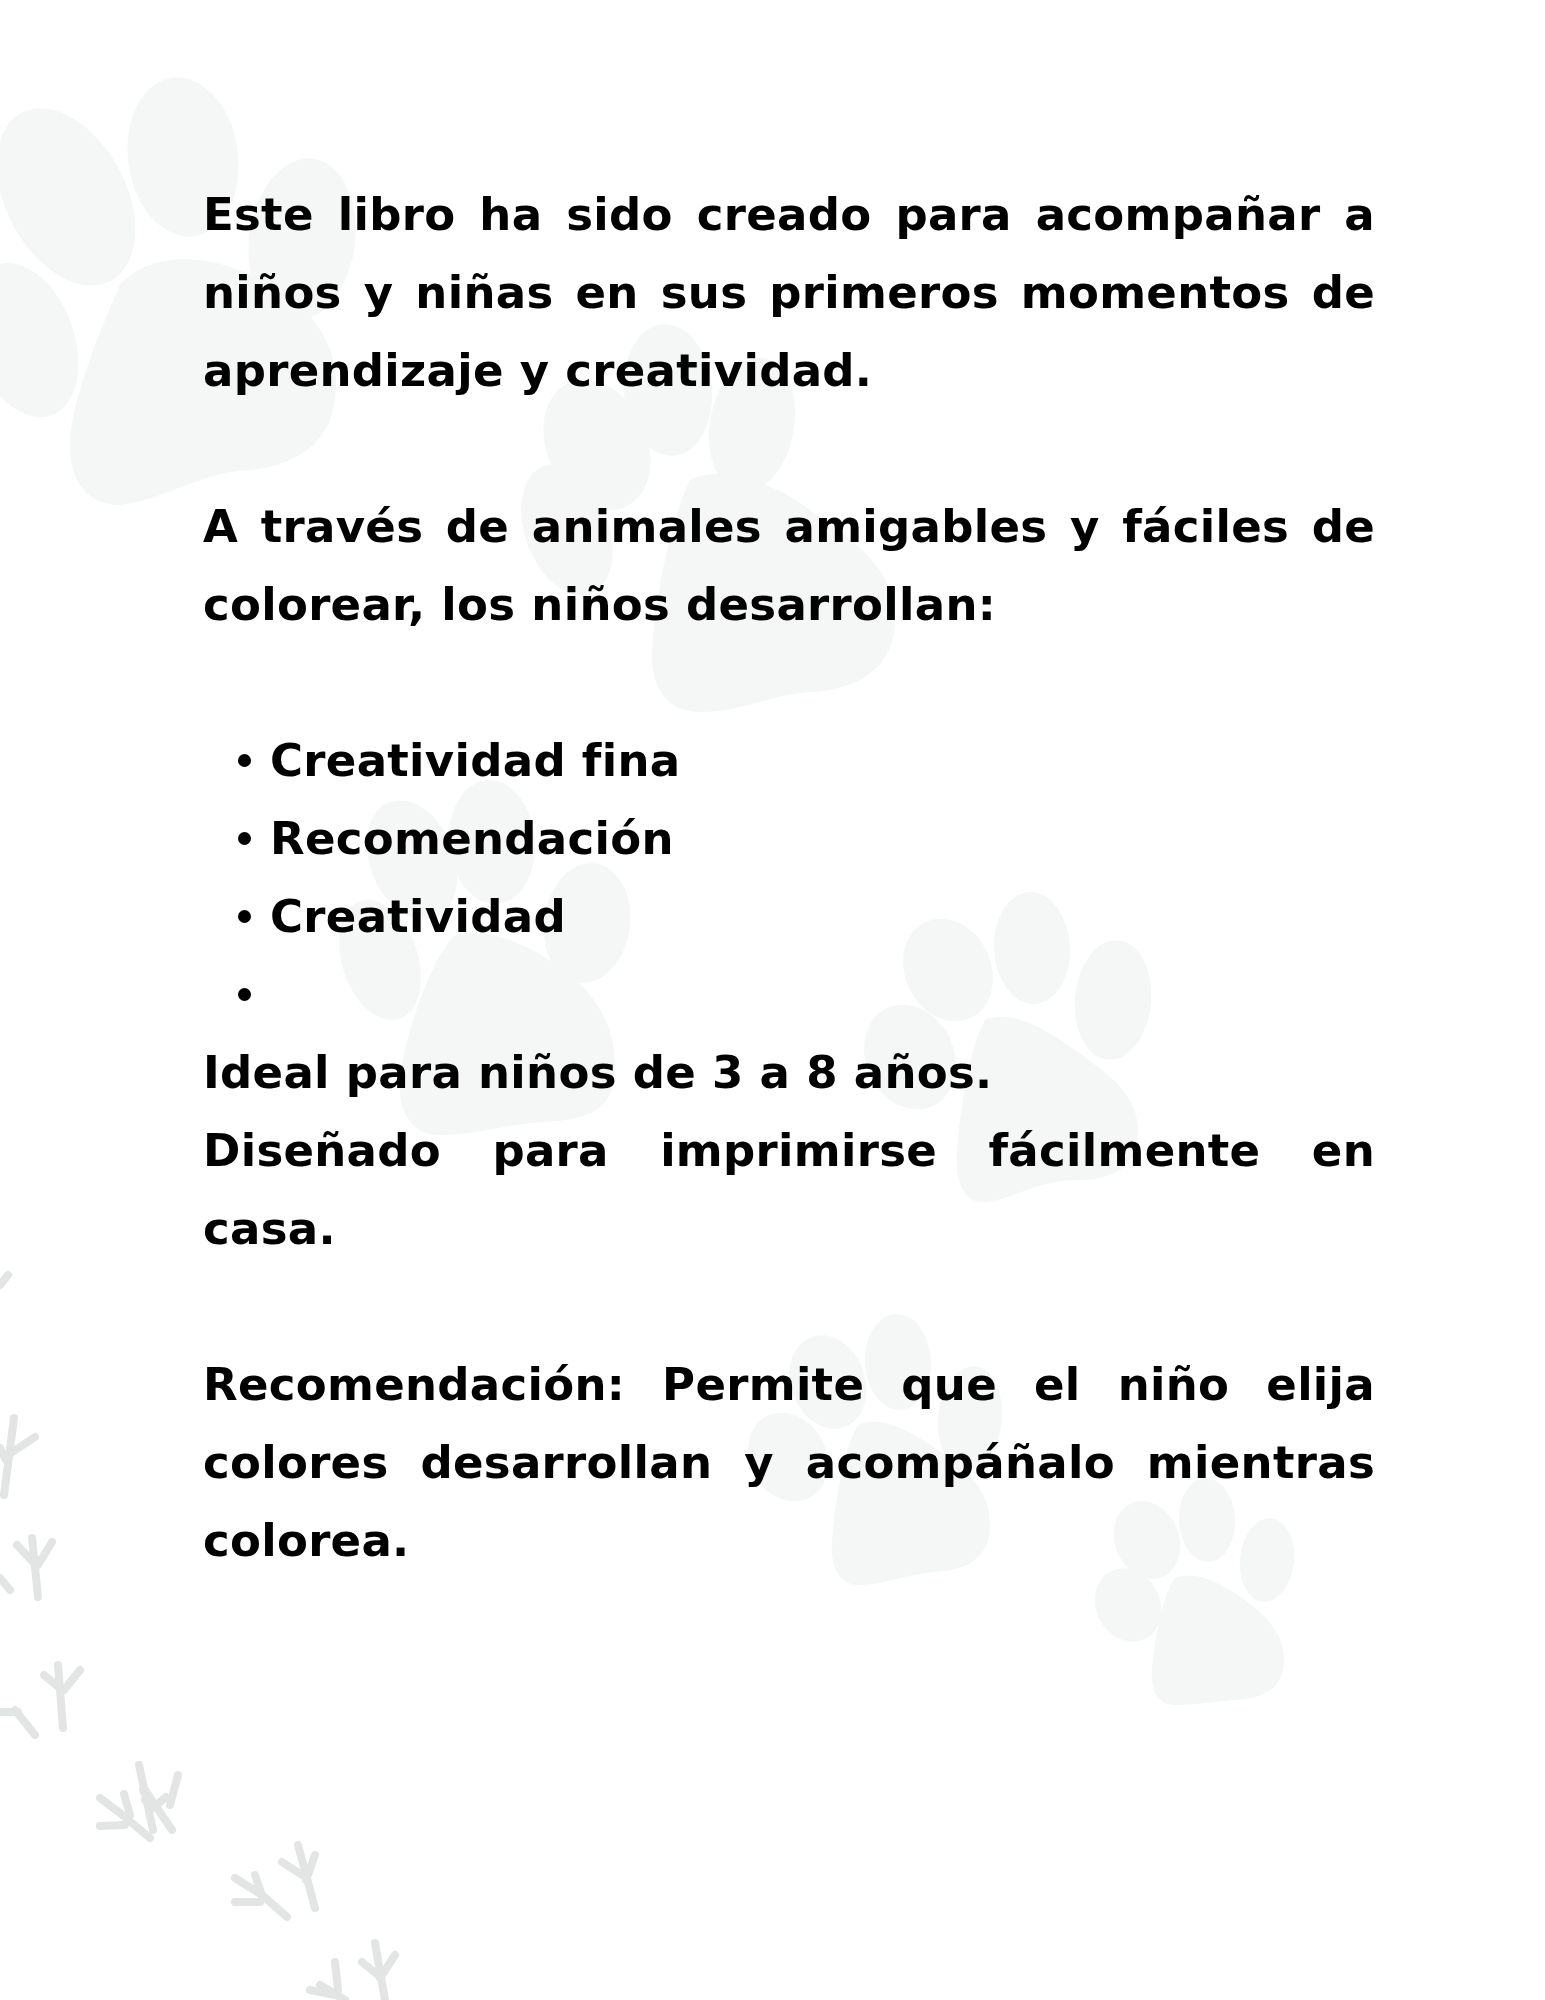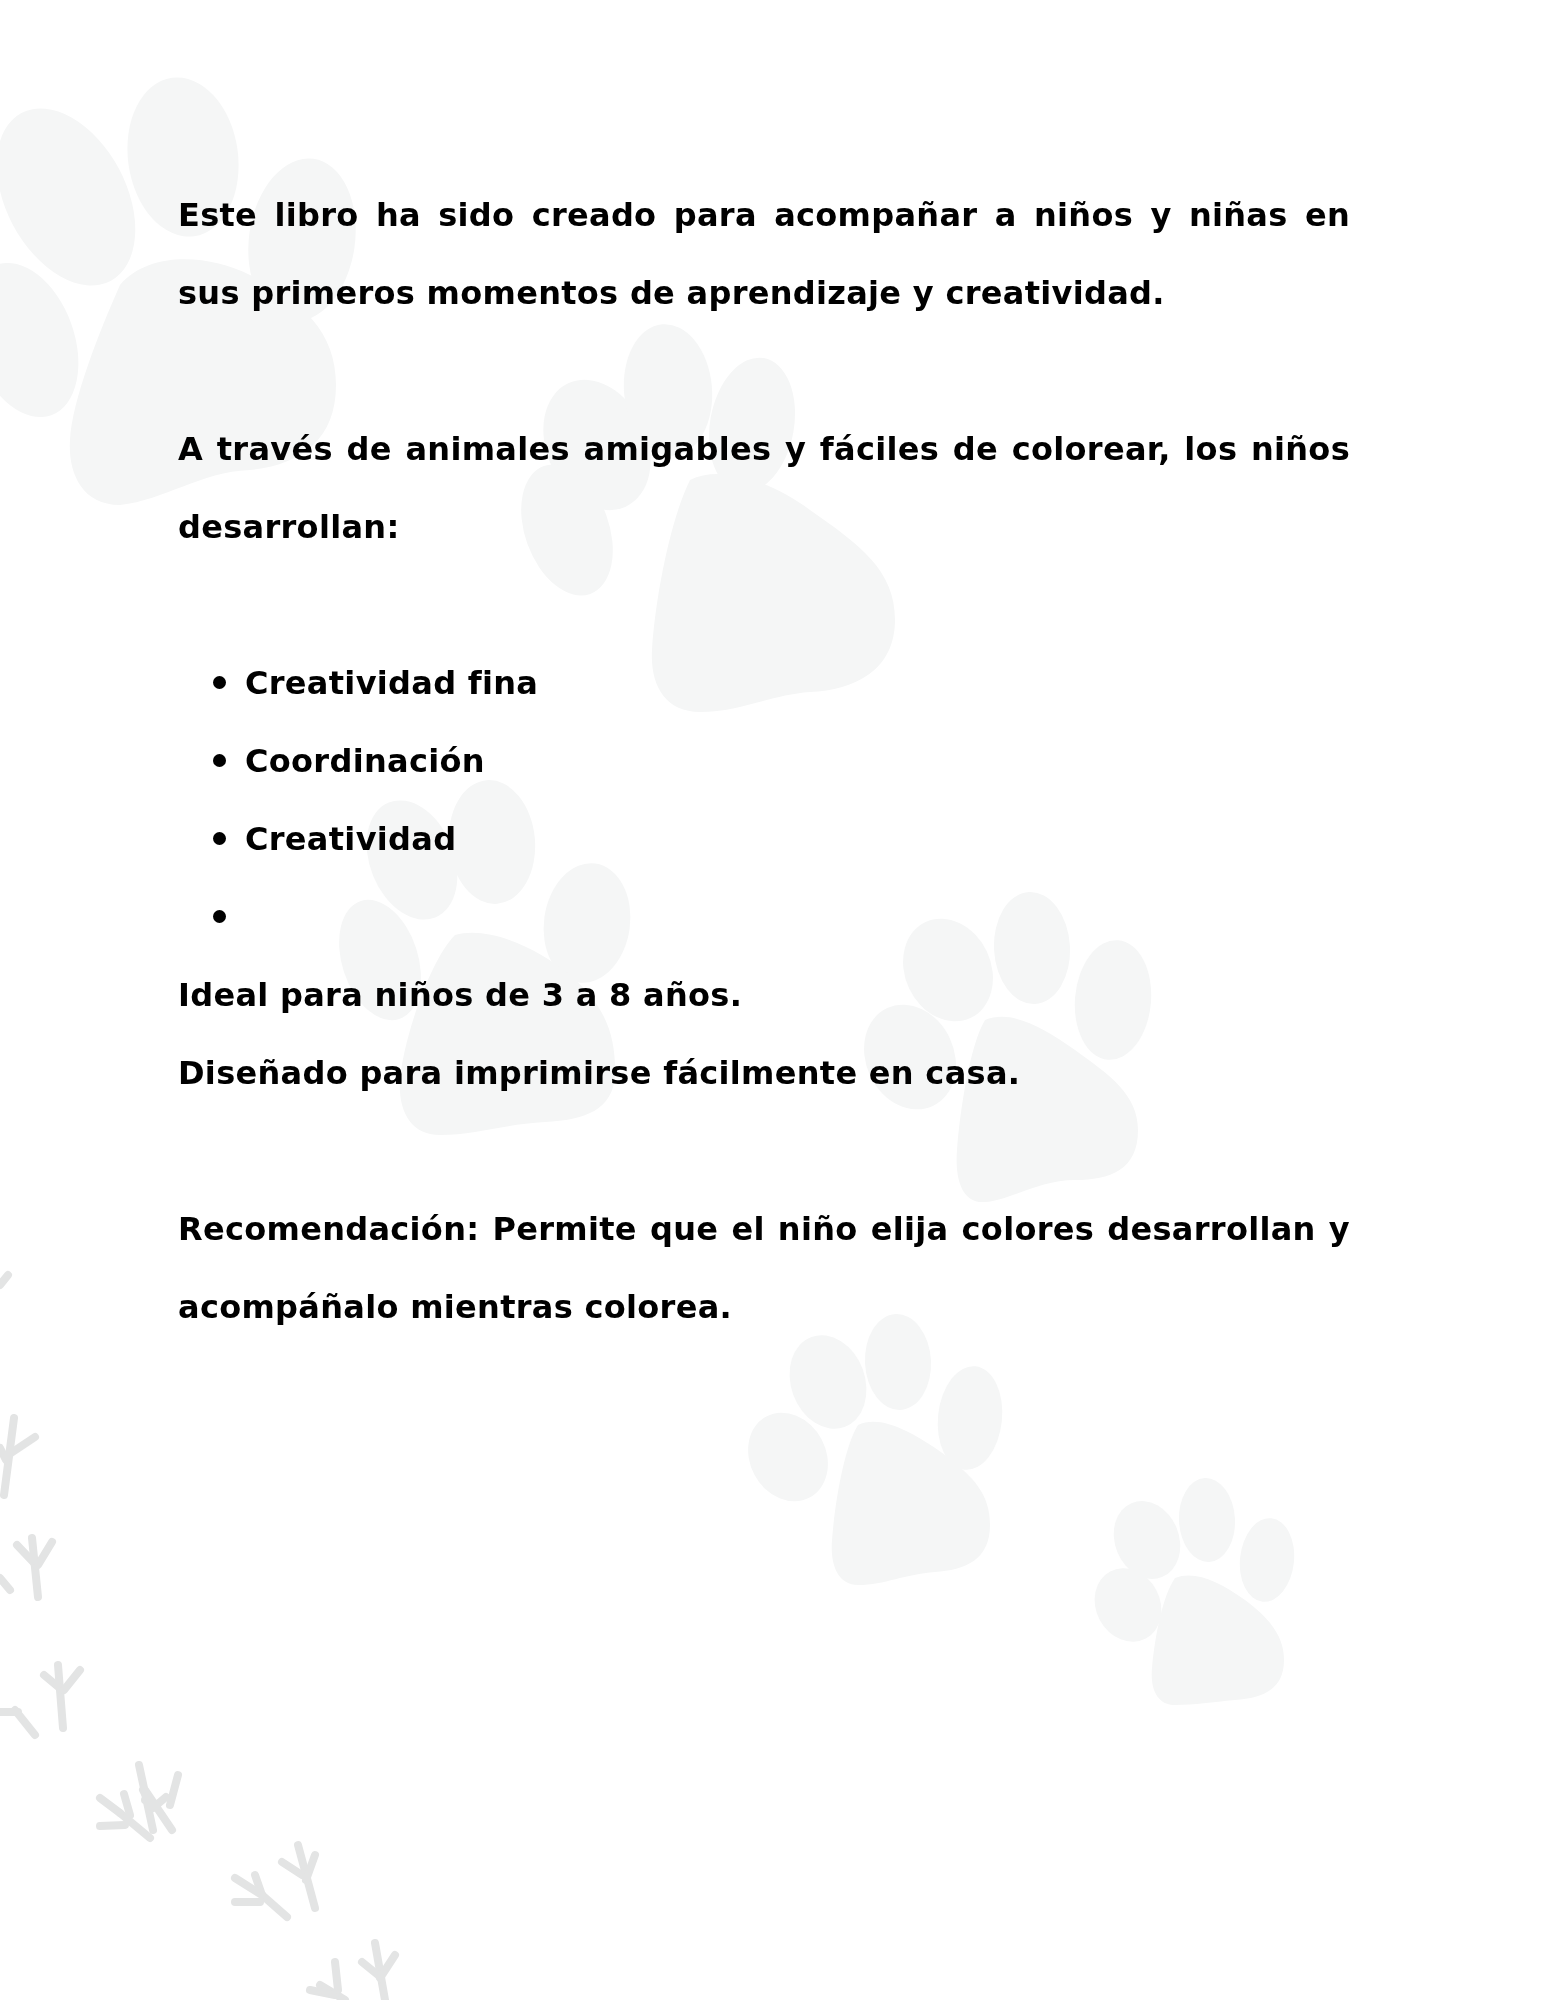--- a/index.html
+++ b/index.html
@@ -4,23 +4,23 @@
 <style>
   html, body { margin: 0; padding: 0; }
   body {
     width: 1545px; height: 2000px;
     background: #ffffff;
     position: relative; overflow: hidden;
     font-family: "DejaVu Sans", "Liberation Sans", sans-serif;
   }
   #bg { position: absolute; left: 0; top: 0; width: 1545px; height: 2000px; z-index: 0; }
   .content {
-    position: absolute; left: 178px; top: 176px; width: 1172px;
+    position: absolute; left: 203px; top: 176px; width: 1172px;
     z-index: 1; color: #000;
-    font-weight: bold; font-size: 32px; line-height: 78px;
+    font-weight: bold; font-size: 45px; line-height: 78px;
     letter-spacing: 0.3px;
   }
   .para { margin: 0; text-align: justify; text-align-last: left; }
   .gap { height: 78px; }
   ul.skills { list-style: none; margin: 0; padding: 0; }
   ul.skills li { position: relative; padding-left: 67px; }
   ul.skills li .bullet {
     position: absolute; left: 35px; top: 32px;
     width: 13px; height: 13px; border-radius: 50%; background: #000;
   }
@@ -128,21 +128,21 @@
   </g>
 </svg>
 
 <div class="content">
   <p class="para">Este libro ha sido creado para acompañar a niños y niñas en sus primeros momentos de aprendizaje y creatividad.</p>
   <div class="gap"></div>
   <p class="para">A través de animales amigables y fáciles de colorear, los niños desarrollan:</p>
   <div class="gap"></div>
   <ul class="skills">
     <li><span class="bullet"></span><span>Creatividad fina</span></li>
-    <li><span class="bullet"></span><span>Coordinación</span></li>
+    <li><span class="bullet"></span><span>Recomendación</span></li>
     <li><span class="bullet"></span><span>Creatividad</span></li>
     <li><span class="bullet"></span></li>
   </ul>
   <div class="gap"></div>
   <p class="para">Ideal para niños de 3 a 8 años.</p>
   <p class="para">Diseñado para imprimirse fácilmente en casa.</p>
   <div class="gap"></div>
   <p class="para">Recomendación: Permite que el niño elija colores desarrollan y acompáñalo mientras colorea.</p>
 </div>
 

